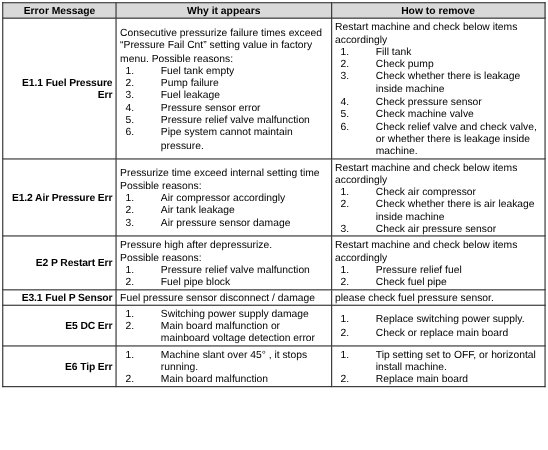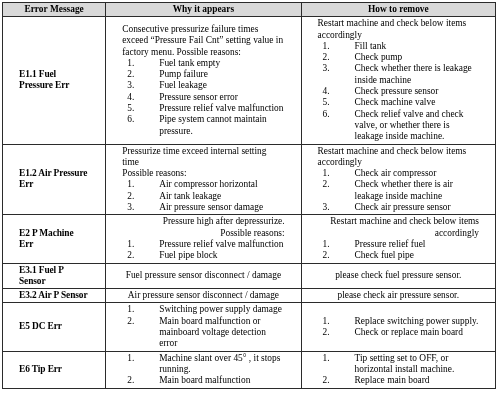--- a/index.html
+++ b/index.html
@@ -16,63 +16,62 @@
   }
   #error-table {
     width: 494px;
     margin: 2px 0 0 2px;
     border-collapse: collapse;
     table-layout: fixed;
     border: 1.6px solid #1a1a1a;
   }
   #error-table td, #error-table th {
     border: 1px solid #2b2b2b;
-    padding: 1px 16px;
+    padding: 1px 3px;
     vertical-align: middle;
     font-size: 9.4px;
     line-height: 11.3px;
-    font-family: Liberation Serif, serif;
   }
   thead th {
     background: #d9d9d9;
     font-weight: bold;
     text-align: center;
     font-size: 10px;
     padding: 2px 3px;
     border-bottom: 1.6px solid #1a1a1a;
   }
   .col-code   { width: 103px; }
   .col-why    { width: 195px; }
   .col-fix    { width: 194px; }
   td.code-cell {
-    text-align: left;
+    text-align: right;
     font-weight: bold;
     font-size: 9.6px;
     line-height: 11.5px;
     letter-spacing: -0.1px;
   }
   .lead { margin: 0; }
-  .lead.center { text-align: right; }
+  .lead.center { text-align: left; }
   ol.steps {
     list-style: none;
     margin: 0;
     padding: 0;
   }
   ol.steps > li {
     position: relative;
     padding-left: 37px;
     margin: 0;
   }
   ol.steps > li > .num {
     position: absolute;
     left: 5px;
     top: 0;
   }
   .plain { margin: 0; }
-  .plain.center { text-align: center; }
+  .plain.center { text-align: left; }
 </style>
 </head>
 <body>
 
 <table id="error-table">
   <colgroup>
     <col class="col-code">
     <col class="col-why">
     <col class="col-fix">
   </colgroup>
@@ -107,36 +106,36 @@
             <li><span class="num">5.</span><span>Check machine valve</span></li>
             <li><span class="num">6.</span><span>Check relief valve and check valve, or  whether there is leakage inside machine.</span></li>
           </ol>
         </td>
       </tr>
       <tr>
         <td class="code-cell">E1.2 Air Pressure Err</td>
         <td>
           <p class="lead">Pressurize time exceed internal setting time<br>Possible reasons:</p>
           <ol class="steps">
-            <li><span class="num">1.</span><span>Air compressor horizontal</span></li>
+            <li><span class="num">1.</span><span>Air compressor accordingly</span></li>
             <li><span class="num">2.</span><span>Air tank leakage</span></li>
             <li><span class="num">3.</span><span>Air pressure sensor damage</span></li>
           </ol>
         </td>
         <td>
           <p class="lead">Restart machine and check below items accordingly</p>
           <ol class="steps">
             <li><span class="num">1.</span><span>Check air compressor</span></li>
             <li><span class="num">2.</span><span>Check whether there is air leakage inside machine</span></li>
             <li><span class="num">3.</span><span>Check air pressure sensor</span></li>
           </ol>
         </td>
       </tr>
       <tr>
-        <td class="code-cell">E2 P Machine Err</td>
+        <td class="code-cell">E2 P Restart Err</td>
         <td>
           <p class="lead center">Pressure high after depressurize.<br>Possible reasons:</p>
           <ol class="steps">
             <li><span class="num">1.</span><span>Pressure relief valve malfunction</span></li>
             <li><span class="num">2.</span><span>Fuel pipe block</span></li>
           </ol>
         </td>
         <td>
           <p class="lead center">Restart machine and check below items accordingly</p>
           <ol class="steps">
@@ -145,29 +144,20 @@
           </ol>
         </td>
       </tr>
       <tr>
         <td class="code-cell">E3.1 Fuel P Sensor</td>
         <td>
           <p class="plain center">Fuel pressure sensor disconnect / damage</p>
         </td>
         <td>
           <p class="plain center">please check fuel pressure sensor.</p>
-        </td>
-      </tr>
-      <tr>
-        <td class="code-cell">E3.2 Air P Sensor</td>
-        <td>
-          <p class="plain center">Air pressure sensor disconnect / damage</p>
-        </td>
-        <td>
-          <p class="plain center">please check air pressure sensor.</p>
         </td>
       </tr>
       <tr>
         <td class="code-cell">E5 DC Err</td>
         <td>
           <ol class="steps">
             <li><span class="num">1.</span><span>Switching power supply damage</span></li>
             <li><span class="num">2.</span><span>Main board malfunction or mainboard voltage detection error</span></li>
           </ol>
         </td>

